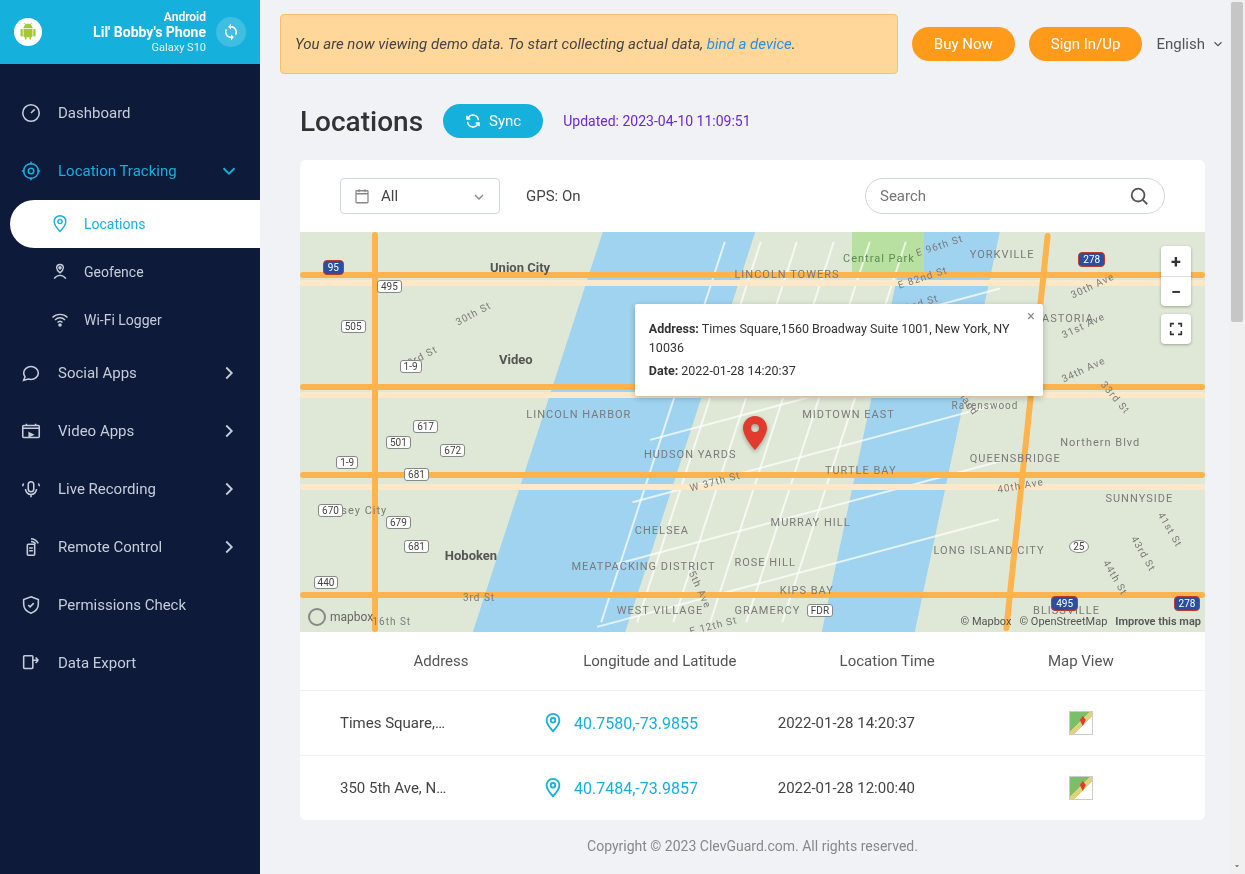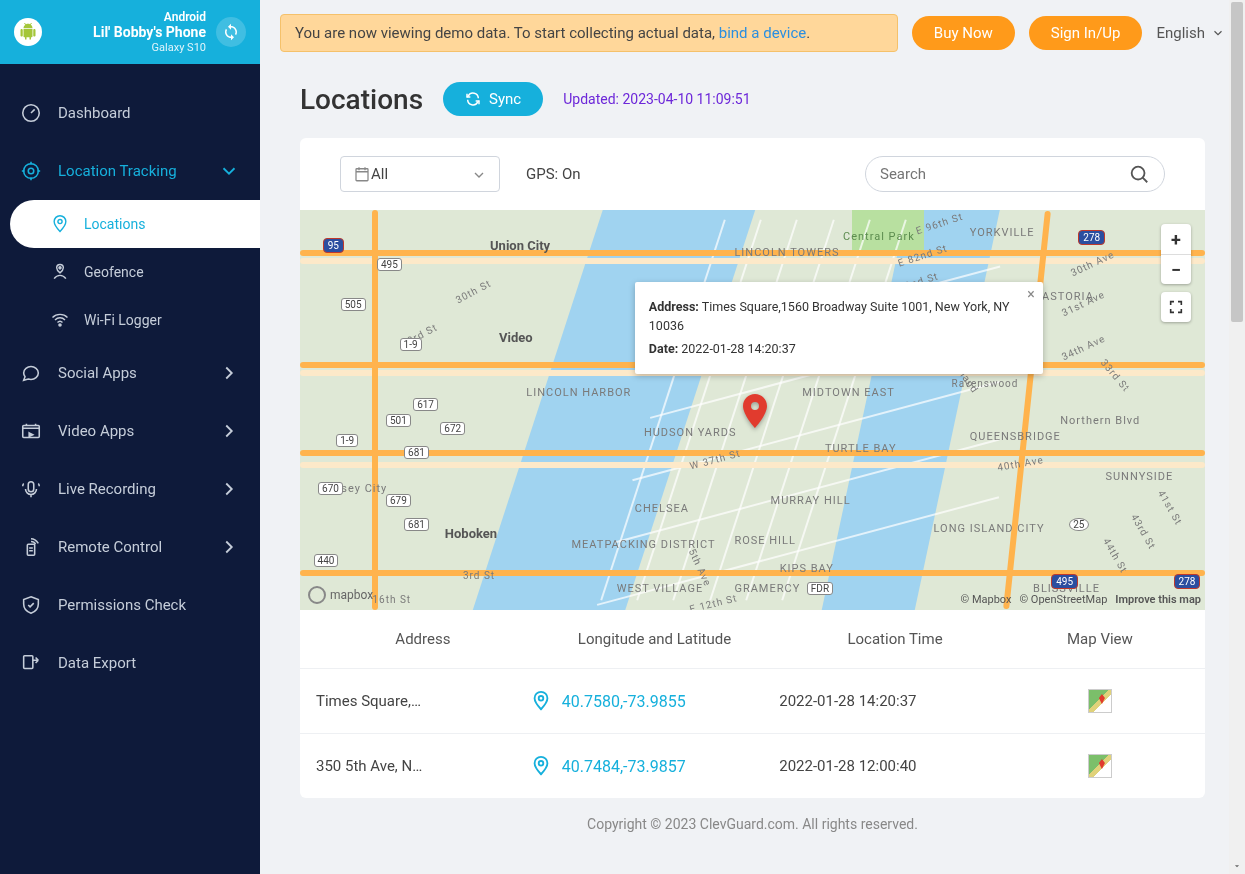--- a/index.html
+++ b/index.html
@@ -26,34 +26,34 @@
 .nav-chevron { width: 16px; height: 16px; }
 
 .sub-nav { padding-left: 10px; }
 .sub-item { display: flex; align-items: center; padding: 14px 20px 14px 40px; gap: 14px; cursor: pointer; color: #c5cdd9; font-size: 14px; border-radius: 24px 0 0 24px; }
 .sub-item.active { background: #fff; color: #16b0dc; }
 .sub-item svg { width: 20px; height: 20px; }
 
 
 .main { flex: 1; display: flex; flex-direction: column; overflow: hidden; background: #f0f2f5; }
 .topbar { display: flex; align-items: center; padding: 14px 20px; gap: 14px; }
-.demo-banner { flex: 1; background: #ffd79a; border: 1px solid #f5c16a; border-radius: 4px; padding: 9px 14px; color: #444; font-size: 15px; }
+.demo-banner { flex: 1; background: #ffd79a; border: 1px solid #f5c16a; border-radius: 4px; padding: 20px 14px; color: #444; font-size: 15px; font-style: italic; }
 .demo-banner a { color: #2b8fe0; text-decoration: none; }
 .pill-btn { background: #ff9a1a; color: #fff; border: none; border-radius: 20px; padding: 8px 22px; font-size: 15px; cursor: pointer; }
 .lang { display: flex; align-items: center; gap: 6px; color: #555; font-size: 15px; cursor: pointer; }
 
 .content { padding: 0 40px 20px 40px; overflow-y: auto; }
 .page-header { display: flex; align-items: center; gap: 20px; margin: 16px 0 22px 0; }
 .page-title { font-size: 28px; font-weight: 500; color: #333; }
 .sync-btn { background: #16b0dc; color: #fff; border: none; border-radius: 20px; padding: 8px 22px; font-size: 15px; cursor: pointer; display: flex; align-items: center; gap: 8px; }
 .updated { color: #6d28d9; font-size: 14px; }
 
 .card { background: #fff; border-radius: 6px; overflow: hidden; }
 .filters { display: flex; align-items: center; padding: 18px 40px; gap: 26px; }
-.date-filter { display: flex; align-items: flex-end; border: 1px solid #d0d5dd; border-radius: 4px; padding: 8px 12px; gap: 0; width: 160px; cursor: pointer; }
+.date-filter { display: flex; align-items: flex-end; border: 1px solid #d0d5dd; border-radius: 4px; padding: 8px 12px; gap: 10px; width: 160px; cursor: pointer; }
 .date-filter-label { flex: 1; color: #444; font-size: 15px; }
 .gps-status { color: #444; font-size: 15px; }
 .search-wrap { margin-left: auto; display: flex; align-items: center; border: 1px solid #d0d5dd; border-radius: 24px; padding: 6px 14px; width: 300px; }
 .search-wrap input { flex: 1; border: none; outline: none; font-size: 15px; color: #444; background: transparent; }
 .search-wrap svg { width: 22px; height: 22px; stroke: #555; }
 
 .map-wrap { position: relative; height: 400px; background: #dfe8d6; overflow: hidden; }
 .map-bg { position: absolute; inset: 0; }
 .water { position: absolute; background: #a0d3f0; }
 .water.hudson { left: 26%; top: -10%; width: 16%; height: 130%; transform: rotate(18deg); }
@@ -84,21 +84,21 @@
 .map-controls { position: absolute; right: 14px; top: 14px; display: flex; flex-direction: column; gap: 8px; }
 .map-ctrl-group { background: #fff; border-radius: 4px; box-shadow: 0 1px 3px rgba(0,0,0,0.3); }
 .map-ctrl-btn { width: 30px; height: 30px; display: flex; align-items: center; justify-content: center; cursor: pointer; font-size: 18px; font-weight: 700; color: #333; }
 .map-ctrl-btn + .map-ctrl-btn { border-top: 1px solid #ddd; }
 .map-attrib { position: absolute; right: 4px; bottom: 4px; font-size: 11px; color: #555; display: flex; gap: 8px; }
 .map-attrib span { cursor: pointer; }
 .mapbox-logo { position: absolute; left: 8px; bottom: 6px; font-size: 12px; color: #666; display: flex; align-items: center; gap: 4px; }
 .mapbox-logo::before { content: ""; width: 14px; height: 14px; border: 2px solid #888; border-radius: 50%; display: inline-block; }
 
 .table { width: 100%; }
-.tr { display: grid; grid-template-columns: 1.2fr 1.4fr 1.3fr 1fr; align-items: center; padding: 20px 16px; border-top: 1px solid #eef0f3; }
+.tr { display: grid; grid-template-columns: 1.2fr 1.4fr 1.3fr 1fr; align-items: center; padding: 20px 40px; border-top: 1px solid #eef0f3; }
 .tr.header { color: #555; font-size: 15px; border-top: none; }
 .tr.body { color: #444; font-size: 15px; }
 .addr-cell { white-space: nowrap; overflow: hidden; text-overflow: ellipsis; }
 .coord-cell { display: flex; align-items: center; gap: 10px; color: #16b0dc; font-size: 16px; }
 .coord-cell svg { width: 22px; height: 22px; stroke: #16b0dc; fill: none; stroke-width: 2; }
 .mapview-cell { display: flex; justify-content: center; }
 .mapview-icon { width: 24px; height: 24px; background: linear-gradient(135deg,#7bbf6a 0%,#7bbf6a 45%,#e0d27a 45%,#e0d27a 60%,#fff 60%,#fff 100%); border: 1px solid #ccc; position: relative; cursor: pointer; }
 .mapview-icon::after { content: ""; position: absolute; left: 10px; top: 4px; width: 6px; height: 10px; background: #e13b2e; clip-path: polygon(50% 0, 100% 40%, 50% 100%, 0 40%); }
 
 .footer { text-align: center; color: #888; font-size: 14px; padding: 18px 0 0 0; }

